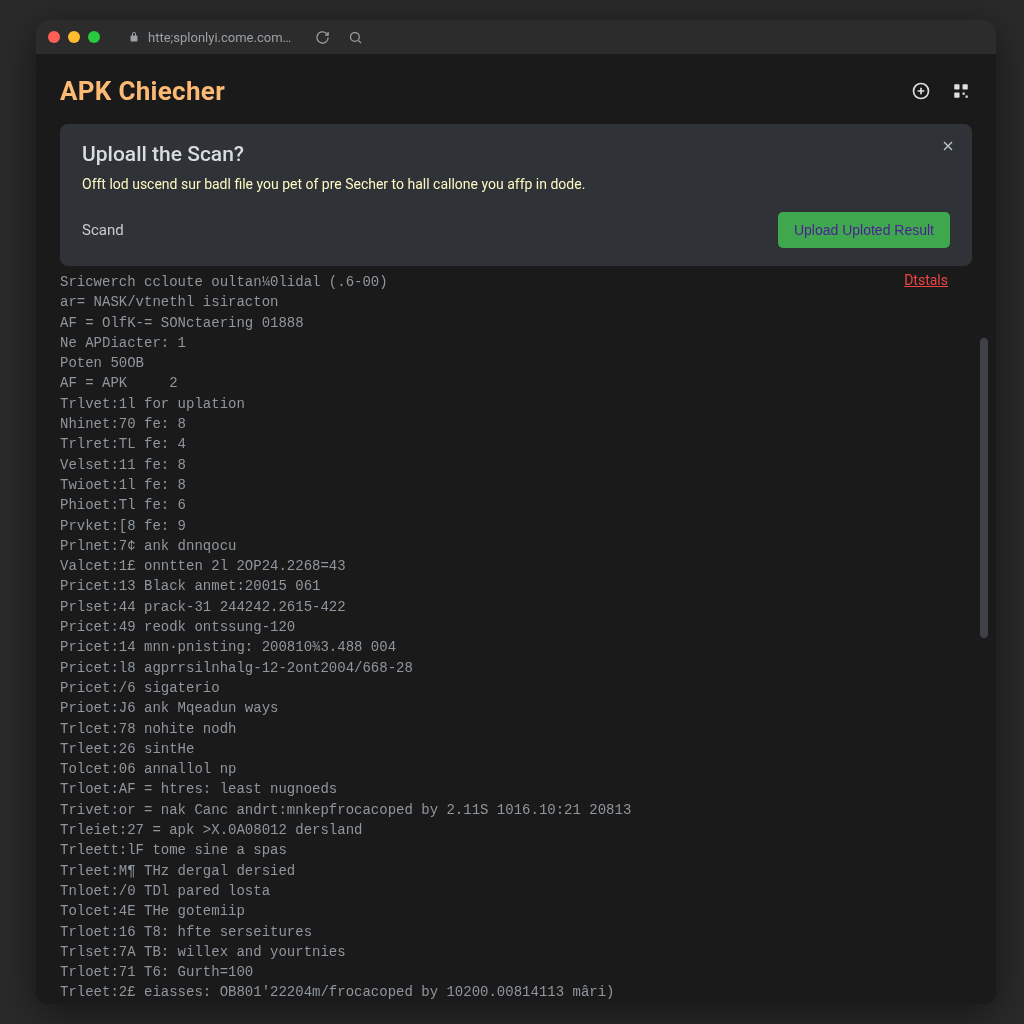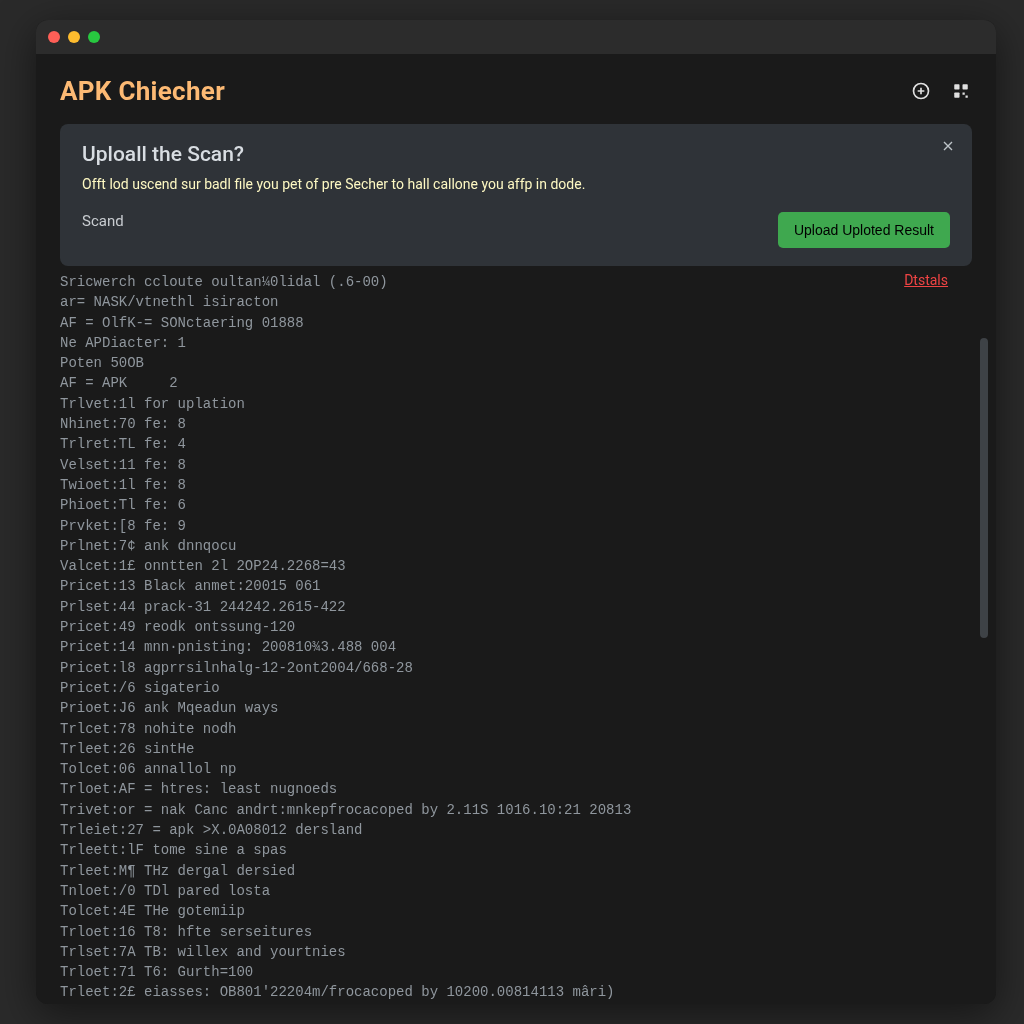--- a/index.html
+++ b/index.html
@@ -14,41 +14,63 @@
   .addr-box .lock { width: 12px; height: 12px; }
   .sep-icon { color: #888; font-size: 14px; padding: 2px 4px; }
   .page { position: absolute; top: 34px; left: 0; right: 0; bottom: 0; background: #1a1a1a; padding: 22px 24px; overflow: hidden; }
   .top-row { display: flex; align-items: center; justify-content: space-between; margin-bottom: 18px; }
   .app-title { color: #fdba74; font-size: 26px; font-weight: 700; letter-spacing: .3px; }
   .top-icons { display: flex; gap: 18px; align-items: center; }
   .icon-btn { width: 22px; height: 22px; display: flex; align-items: center; justify-content: center; color: #e0e0e0; cursor: pointer; }
   .banner { background: #2f3338; border-radius: 8px; padding: 18px 22px 18px 22px; position: relative; margin-bottom: 35px; }
   .banner-title { color: #d8dde2; font-size: 21px; font-weight: 500; margin-bottom: 10px; }
   .banner-desc { color: #fef9c3; font-size: 14px; margin-bottom: 20px; }
-  .banner-row { display: flex; justify-content: space-between; }
+  .banner-row { display: flex; align-items: center; justify-content: space-between; }
   .banner-link { color: #c8ccd0; font-size: 15px; cursor: pointer; }
-  .upload-btn { background: #3fa84f; color: #000000; font-size: 14px; font-weight: 500; padding: 10px 16px; border-radius: 5px; border: none; cursor: pointer; }
+  .upload-btn { background: #3fa84f; color: #4c1d95; font-size: 14px; font-weight: 500; padding: 10px 16px; border-radius: 5px; border: none; cursor: pointer; }
   .banner-close { position: absolute; top: 14px; right: 16px; color: #bfc5ca; font-size: 18px; cursor: pointer; }
   .output-wrap { position: absolute; left: 24px; right: 8px; top: 218px; bottom: 0; overflow: hidden; }
   .details-link { position: absolute; right: 40px; top: 0; color: #ef4444; font-size: 14px; text-decoration: underline; cursor: pointer; }
   .output { font-family: "SFMono-Regular", Consolas, "Liberation Mono", monospace; font-size: 14px; line-height: 1.45; color: #8f969d; white-space: pre; padding-right: 46px; }
   .scrollbar { position: absolute; right: 8px; top: 218px; bottom: 14px; width: 8px; }
   .scroll-thumb { position: absolute; right: 0; top: 100px; width: 8px; height: 300px; background: #3e4246; border-radius: 4px; }
   svg { display: block; }
 </style>
 </head>
 <body>
 
 <div class="browser-window">
 
   <div class="title-bar">
     <div class="traffic">
       <div class="tl r"></div>
       <div class="tl y"></div>
       <div class="tl g"></div>
+    </div>
+    <div class="addr-bar">
+      <div class="addr-box">
+        <span>
+          <svg class="lock" viewBox="0 0 24 24" width="12" height="12" fill="#9aa0a6">
+              <path d="M12 2a4 4 0 0 0-4 4v3H7a2 2 0 0 0-2 2v8a2 2 0 0 0 2 2h10a2 2 0 0 0 2-2v-8a2 2 0 0 0-2-2h-1V6a4 4 0 0 0-4-4zm-2 4a2 2 0 1 1 4 0v3h-4V6z"></path>
+            </svg>
+        </span>
+        <span>htte;splonlyi.come.com…</span>
+      </div>
+      <span class="sep-icon">
+        <svg viewBox="0 0 24 24" width="15" height="15" fill="none" stroke="#9aa0a6" stroke-width="2">
+            <path d="M21 12a9 9 0 1 1-3-6.7L21 8"></path>
+            <path d="M21 3v5h-5"></path>
+          </svg>
+      </span>
+      <span class="sep-icon">
+        <svg viewBox="0 0 24 24" width="15" height="15" fill="none" stroke="#9aa0a6" stroke-width="2">
+            <circle cx="11" cy="11" r="7"></circle>
+            <path d="m21 21-4.3-4.3"></path>
+          </svg>
+      </span>
     </div>
   </div>
 
   <div class="page">
 
     <div class="top-row">
       <div class="app-title">APK Chiecher</div>
       <div class="top-icons">
         <div class="icon-btn">
           <svg viewBox="0 0 24 24" width="20" height="20" fill="none" stroke="#e0e0e0" stroke-width="2">

